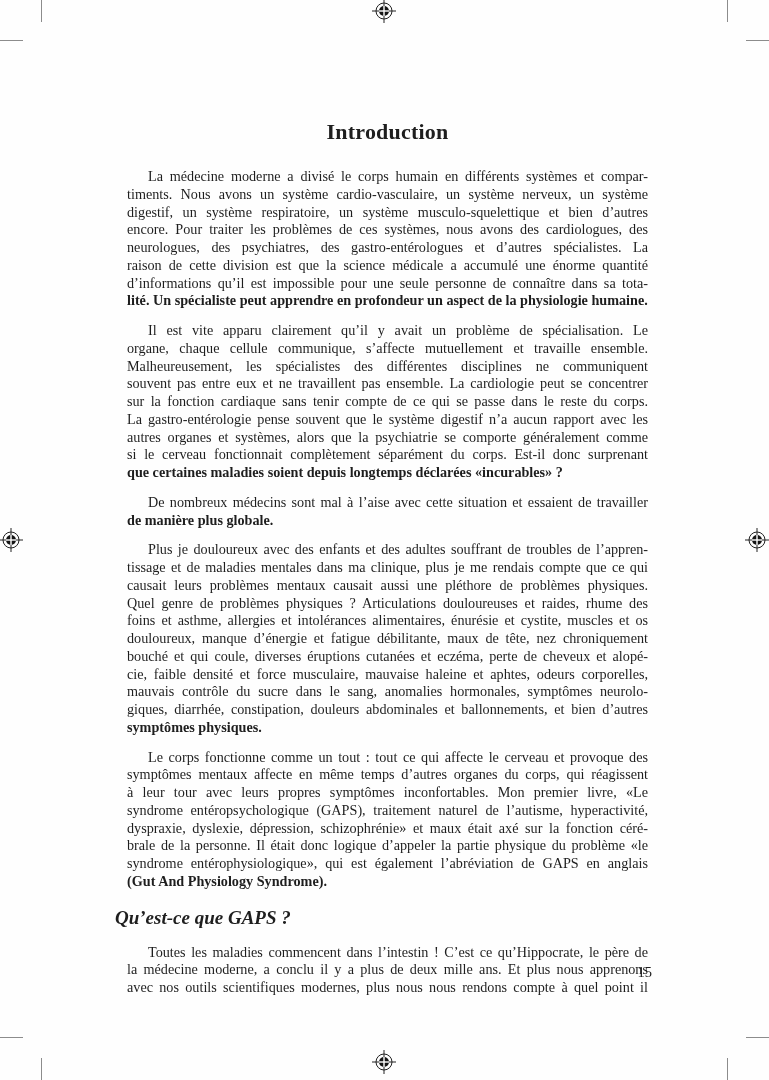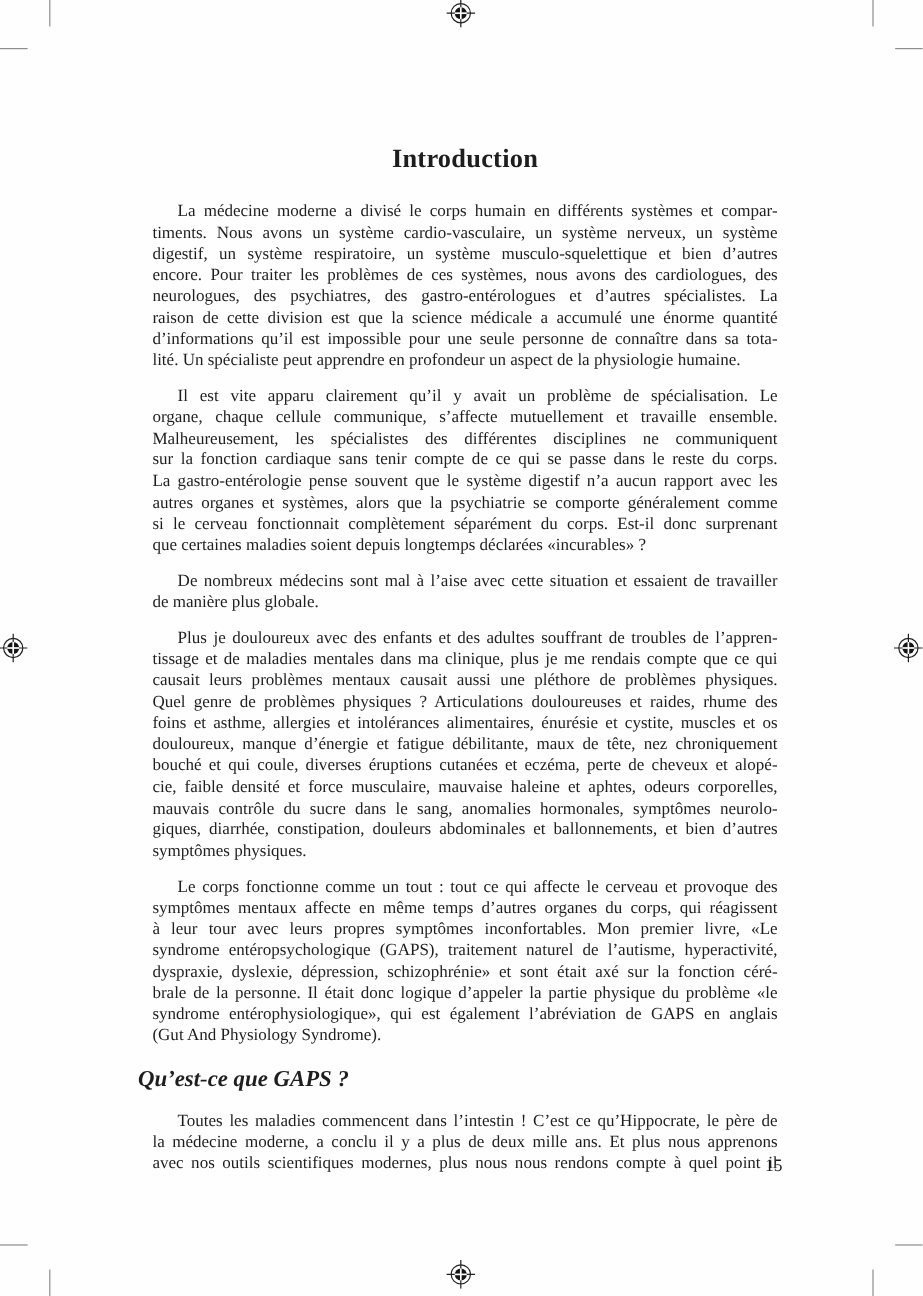--- a/index.html
+++ b/index.html
@@ -51,21 +51,21 @@
   .para { margin: 12px; }
   .line {
     text-align: justify;
     text-align-last: justify;
     -moz-text-align-last: justify;
     height: 17.75px;
     overflow: hidden;
     white-space: normal;
   }
   .line.first { padding-left: 21px; }
-  .line.para-end { text-align-last: left; -moz-text-align-last: left; }
+  .line.para-end { text-align-last: left; font-weight: bold; -moz-text-align-last: left; }
   .heading {
     font-weight: bold;
     font-size: 19px;
     line-height: 26px;
     margin: 14px 0 13px 0;
     font-style: italic;
   }
   .page-number {
     position: absolute;
     left: 115px;
@@ -132,20 +132,21 @@
           <div class="line">encore. Pour traiter les problèmes de ces systèmes, nous avons des cardiologues, des</div>
           <div class="line">neurologues, des psychiatres, des gastro-entérologues et d’autres spécialistes. La</div>
           <div class="line">raison de cette division est que la science médicale a accumulé une énorme quantité</div>
           <div class="line">d’informations qu’il est impossible pour une seule personne de connaître dans sa tota-</div>
           <div class="line para-end">lité. Un spécialiste peut apprendre en profondeur un aspect de la physiologie humaine.</div>
         </div>
         <div class="para">
           <div class="line first">Il est vite apparu clairement qu’il y avait un problème de spécialisation. Le</div>
           <div class="line">organe, chaque cellule communique, s’affecte mutuellement et travaille ensemble.</div>
           <div class="line">Malheureusement, les spécialistes des différentes disciplines ne communiquent</div>
+          <div class="line">souvent pas entre eux et ne travaillent pas ensemble. La cardiologie peut se concentrer</div>
           <div class="line">sur la fonction cardiaque sans tenir compte de ce qui se passe dans le reste du corps.</div>
           <div class="line">La gastro-entérologie pense souvent que le système digestif n’a aucun rapport avec les</div>
           <div class="line">autres organes et systèmes, alors que la psychiatrie se comporte généralement comme</div>
           <div class="line">si le cerveau fonctionnait complètement séparément du corps. Est-il donc surprenant</div>
           <div class="line para-end">que certaines maladies soient depuis longtemps déclarées «incurables» ?</div>
         </div>
         <div class="para">
           <div class="line first">De nombreux médecins sont mal à l’aise avec cette situation et essaient de travailler</div>
           <div class="line para-end">de manière plus globale.</div>
         </div>
@@ -160,21 +161,21 @@
           <div class="line">cie, faible densité et force musculaire, mauvaise haleine et aphtes, odeurs corporelles,</div>
           <div class="line">mauvais contrôle du sucre dans le sang, anomalies hormonales, symptômes neurolo-</div>
           <div class="line">giques, diarrhée, constipation, douleurs abdominales et ballonnements, et bien d’autres</div>
           <div class="line para-end">symptômes physiques.</div>
         </div>
         <div class="para">
           <div class="line first">Le corps fonctionne comme un tout : tout ce qui affecte le cerveau et provoque des</div>
           <div class="line">symptômes mentaux affecte en même temps d’autres organes du corps, qui réagissent</div>
           <div class="line">à leur tour avec leurs propres symptômes inconfortables. Mon premier livre, «Le</div>
           <div class="line">syndrome entéropsychologique (GAPS), traitement naturel de l’autisme, hyperactivité,</div>
-          <div class="line">dyspraxie, dyslexie, dépression, schizophrénie» et sont était axé sur la fonction céré-</div>
+          <div class="line">dyspraxie, dyslexie, dépression, schizophrénie» et maux était axé sur la fonction céré-</div>
           <div class="line">brale de la personne. Il était donc logique d’appeler la partie physique du problème «le</div>
           <div class="line">syndrome entérophysiologique», qui est également l’abréviation de GAPS en anglais</div>
           <div class="line para-end">(Gut And Physiology Syndrome).</div>
         </div>
         <div class="heading">Qu’est-ce que GAPS ?</div>
         <div class="para">
           <div class="line first">Toutes les maladies commencent dans l’intestin ! C’est ce qu’Hippocrate, le père de</div>
           <div class="line">la médecine moderne, a conclu il y a plus de deux mille ans. Et plus nous apprenons</div>
           <div class="line">avec nos outils scientifiques modernes, plus nous nous rendons compte à quel point il</div>
         </div>

